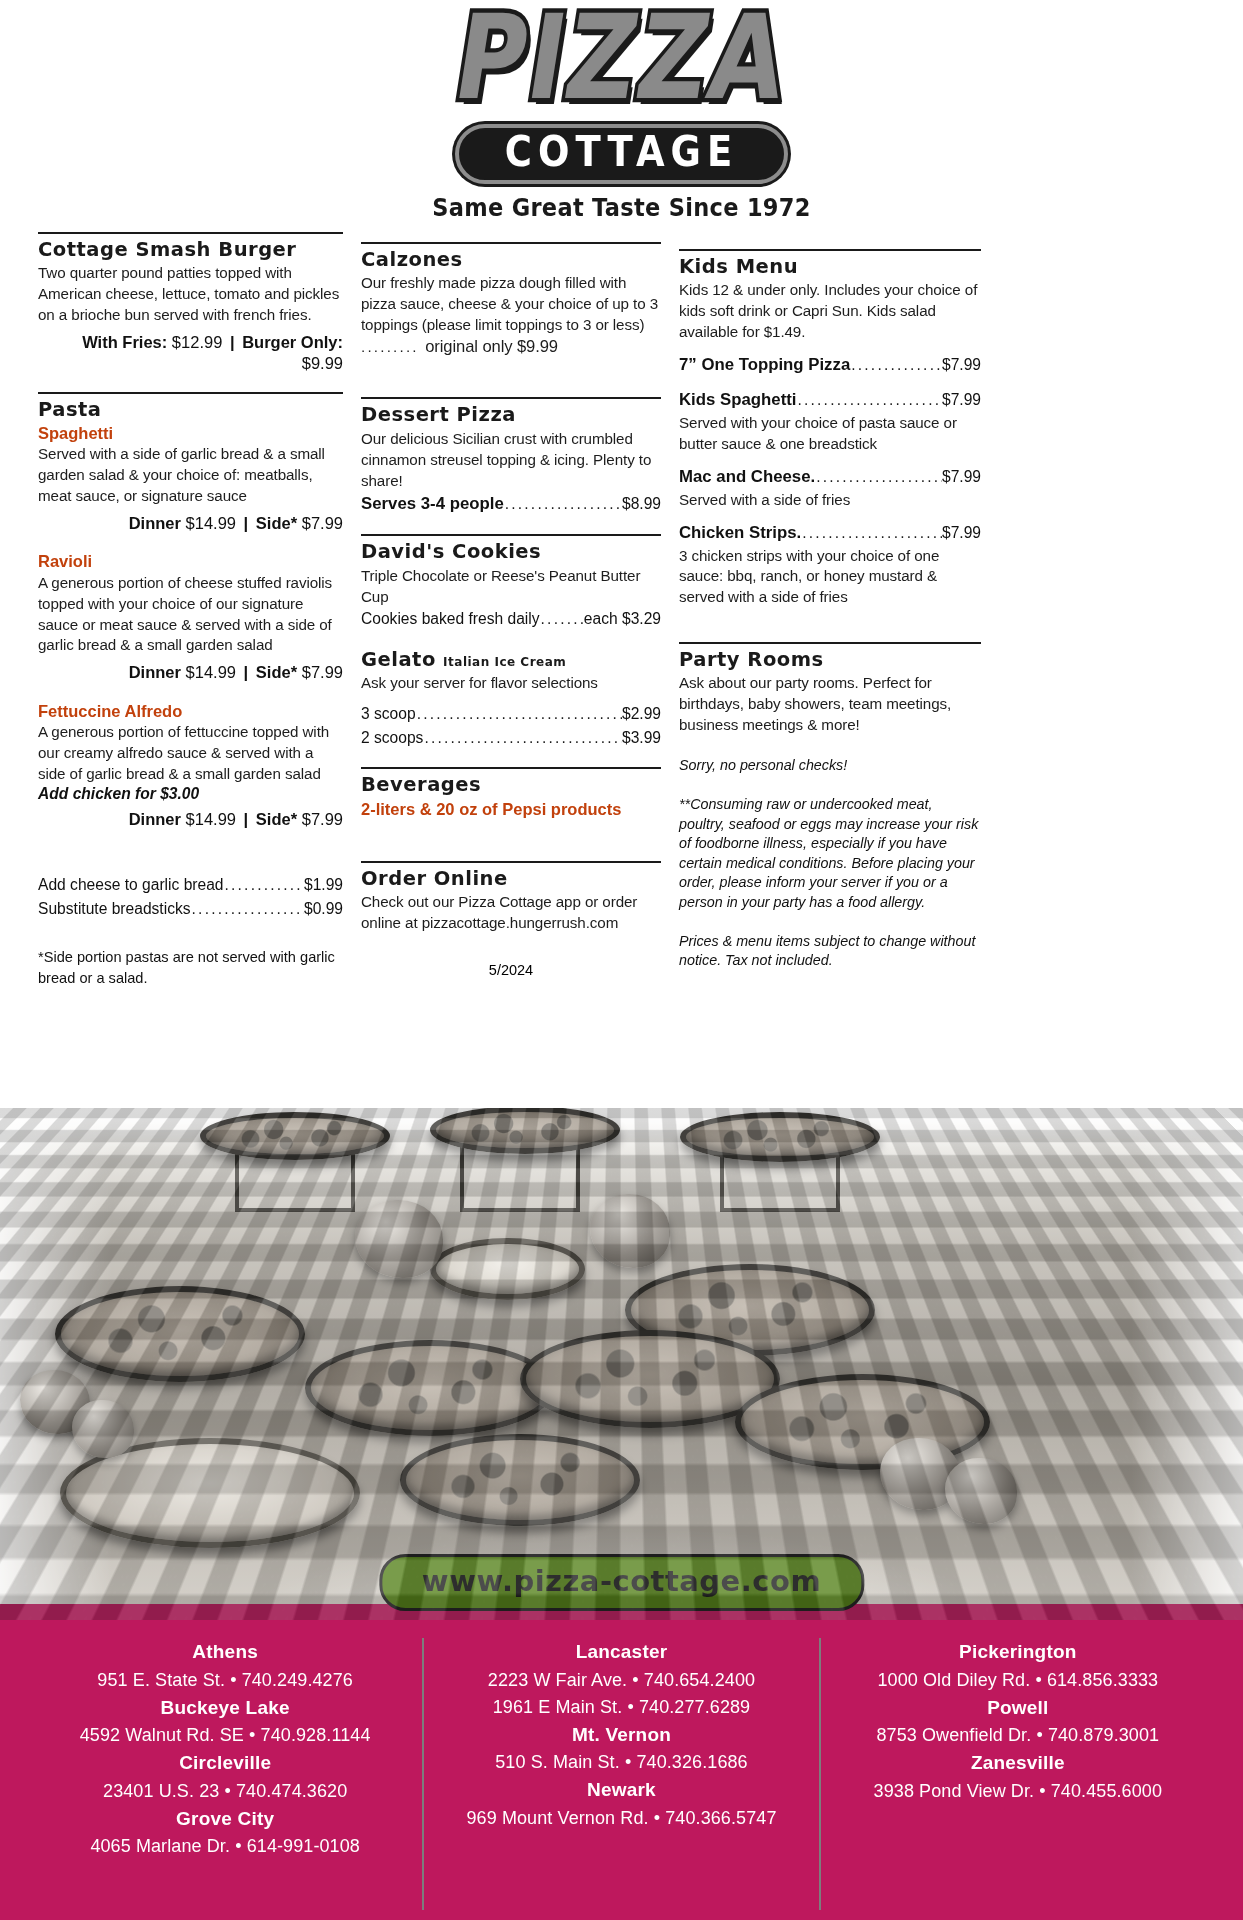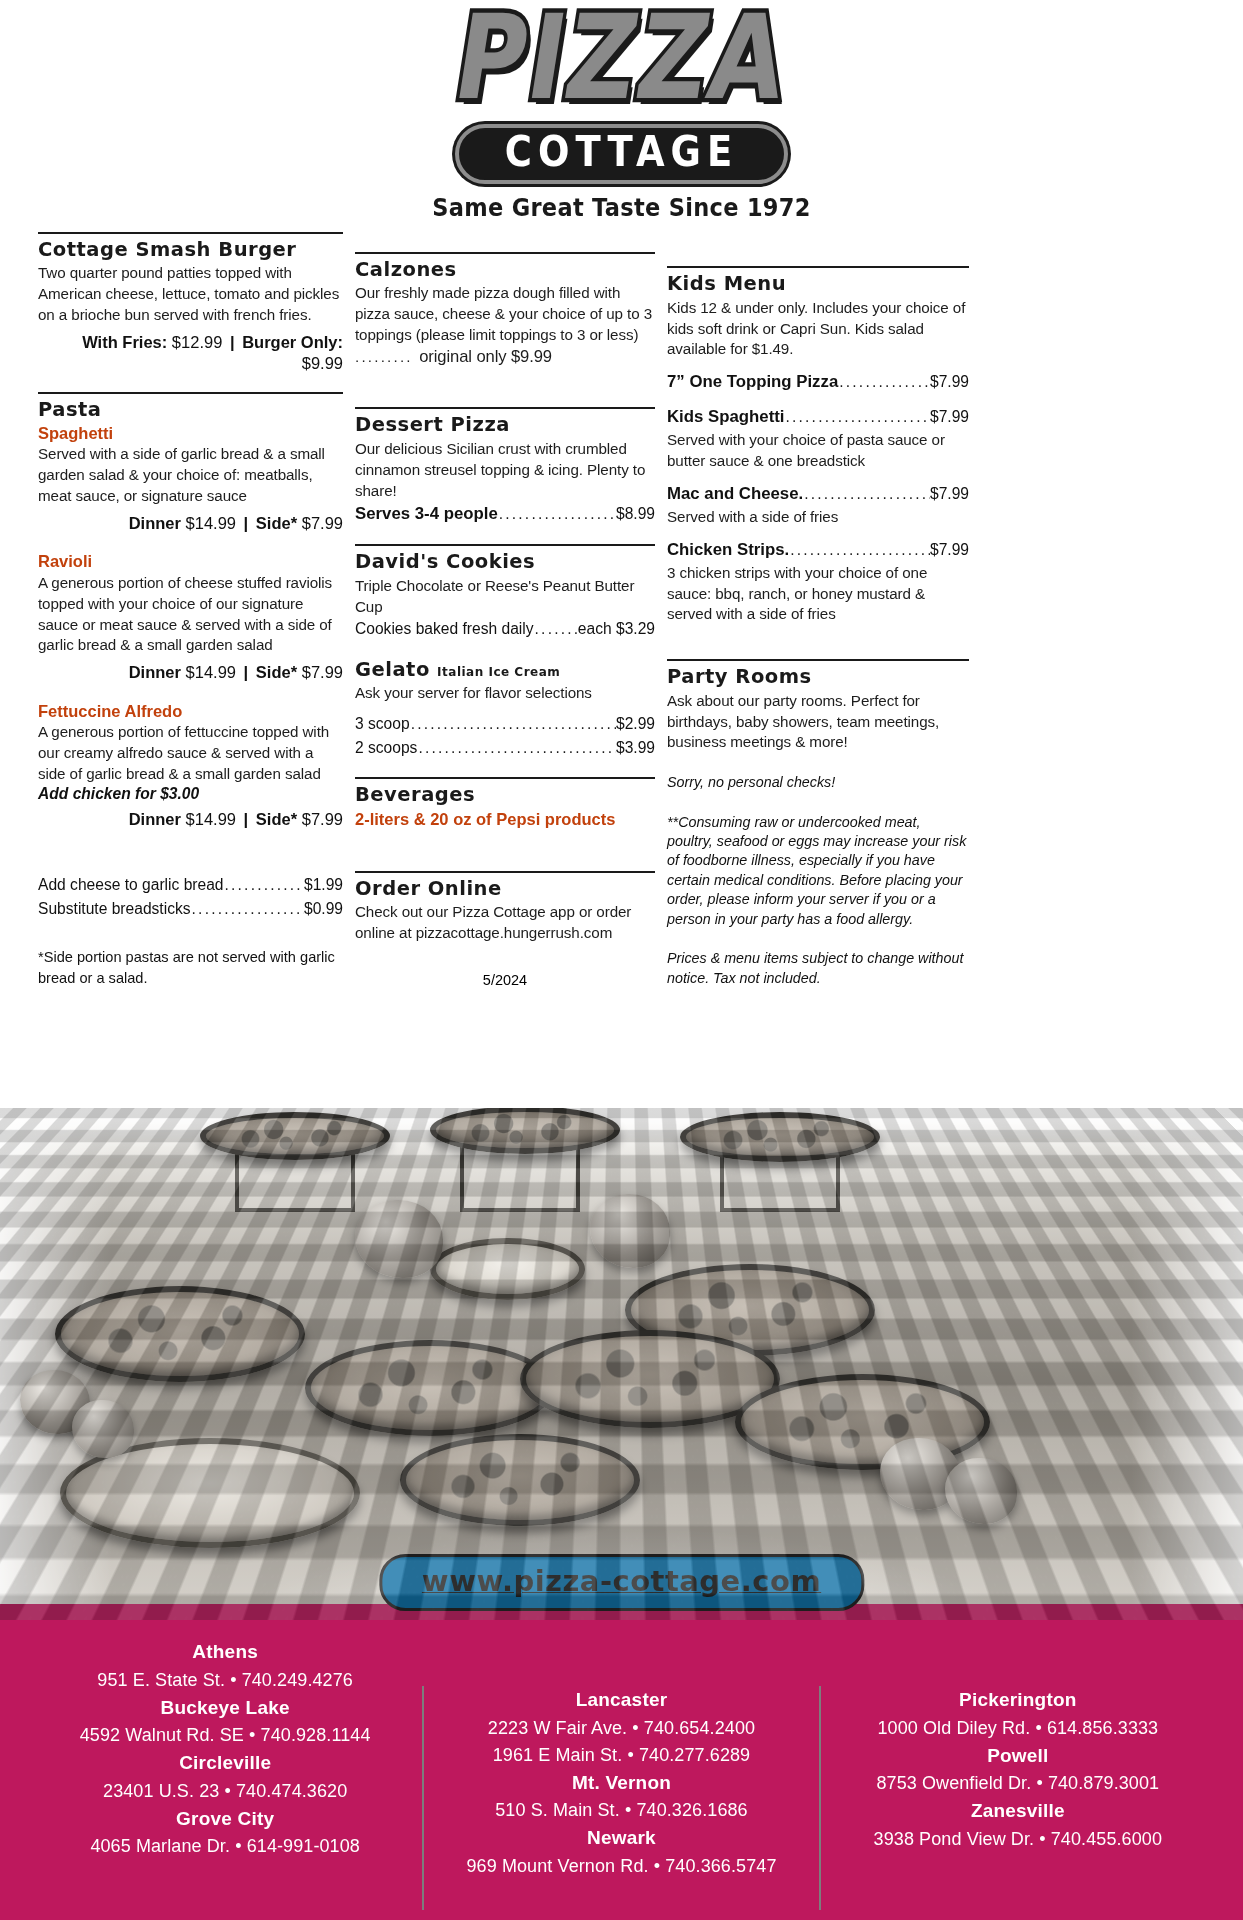--- a/index.html
+++ b/index.html
@@ -64,22 +64,22 @@
     letter-spacing: 0.3px;
     color: #1a1a1a;
     margin-top: 10px;
     transform: scaleY(1.08);
   }
 
   
   .columns {
     display: flex;
     padding: 12px 38px 0 38px;
-    gap: 12px;
-    align-items: flex-end;
+    gap: 18px;
+    align-items: center;
   }
   .col { width: 305px; flex: 0 0 305px; }
   .col-mid { width: 300px; flex: 0 0 300px; }
   .col-right { width: 302px; flex: 0 0 302px; }
 
   .rule { border-top: 2.5px solid #1a1a1a; margin: 0 0 5px 0; }
   .rule-thin { border-top: 1.6px solid #1a1a1a; margin: 0 0 5px 0; }
 
   .sec-head {
     font-family: "DejaVu Sans", sans-serif;
@@ -211,26 +211,25 @@
     box-shadow: 0 5px 9px rgba(0,0,0,0.4);
     z-index: 4;
   }
 
   
   .url-badge {
     position: absolute;
     left: 50%;
     transform: translateX(-50%);
     top: 1554px;
-    background: #0369a1;
+    background: #4d7c0f;
     border: 3px solid #1a1a1a;
     border-radius: 26px;
     padding: 7px 40px 10px 40px;
     z-index: 20;
-    text-decoration: underline;
   }
   .url-badge span {
     font-family: "DejaVu Sans", sans-serif;
     font-weight: bold;
     font-size: 29px;
     letter-spacing: 0.5px;
     color: #111;
   }
 
   
@@ -244,21 +243,21 @@
     color: #ffffff;
     display: flex;
     padding: 34px 28px 10px 28px;
     z-index: 15;
   }
   .fcol {
     flex: 1 1 0;
     text-align: center;
     padding: 0 14px;
   }
-  .fcol + .fcol { border-left: 2px solid #7d7d7d; margin-top: 48px; }
+  .fcol + .fcol { border-left: 2px solid #7d7d7d; }
   .fcity {
     font-size: 19px;
     font-weight: bold;
     line-height: 1.5;
     letter-spacing: 0.2px;
   }
   .faddr {
     font-size: 18px;
     line-height: 1.5;
     letter-spacing: 0.1px;

